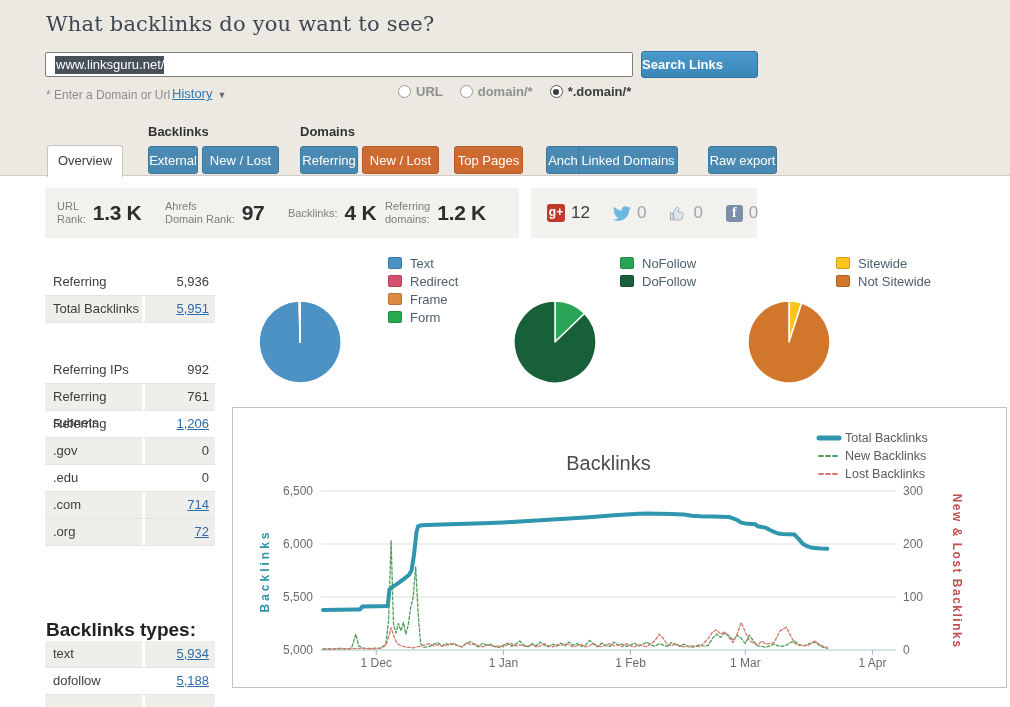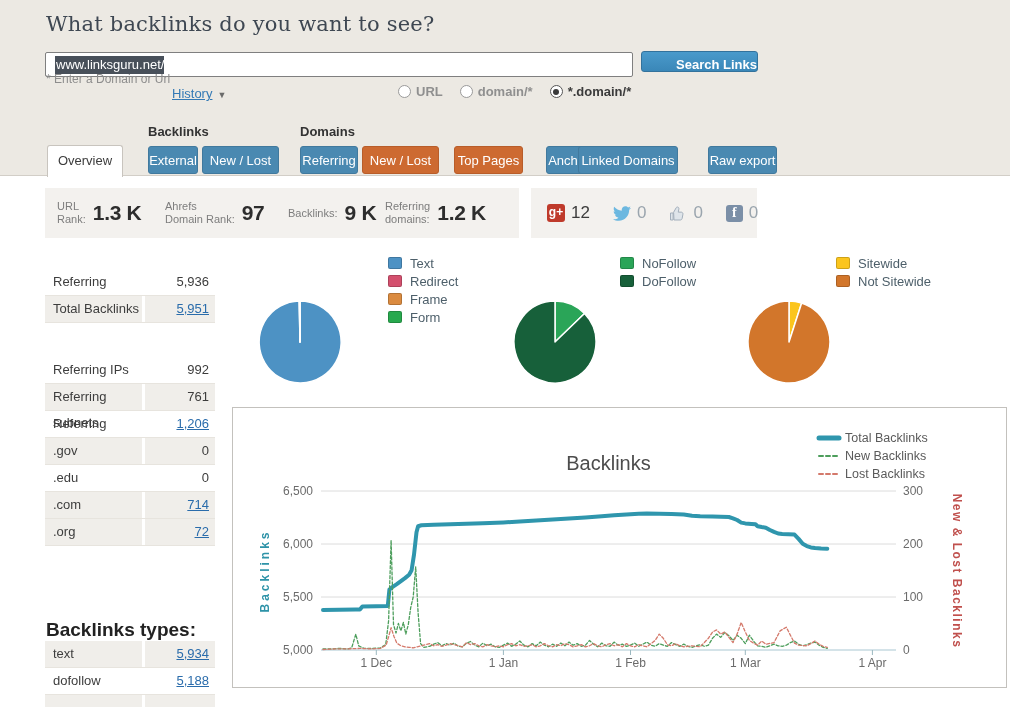--- a/index.html
+++ b/index.html
@@ -9,25 +9,25 @@
   
   .top-band { position:absolute; left:0; top:0; width:1010px; height:176px;
               background:#ece9e3; border-bottom:1px solid #d2cec7; }
   .page-title { position:absolute; left:46px; top:12px; font-family:"DejaVu Serif", serif;
                 font-size:21px; color:#3e4752; font-weight:500; letter-spacing:.2px; }
 
   .search-input { position:absolute; left:45px; top:52px; width:588px; height:25px;
                   background:#fff; border:1px solid #7f7f7f; border-radius:2px;
                   font-size:13px; line-height:23px; padding-left:9px; cursor:text; }
   .search-input .sel { background:#48505a; color:#fff; padding:1px 0 2px 1px; }
-  .search-btn { position:absolute; left:641px; top:51px; width:117px; height:21px;
+  .search-btn { position:absolute; left:641px; top:51px; width:117px; height:27px;
                 background:linear-gradient(#4a9acb,#3a87b8); border:1px solid #33729c;
                 border-radius:3px; color:#fff; font-weight:bold; font-size:13px;
-                text-align:right; line-height:25px; cursor:pointer; }
-  .hint { position:absolute; left:46px; top:72px; font-size:12px; color:#8d8d8d; }
+                text-align:left; line-height:25px; cursor:pointer; }
+  .hint { position:absolute; left:46px; top:88px; font-size:12px; color:#8d8d8d; }
   .history { position:absolute; left:172px; top:86px; font-size:13px; color:#3379b5;
              text-decoration:underline; cursor:pointer; }
   .history .tri { display:inline-block; margin-left:5px; font-size:9px; color:#6b6b6b; text-decoration:none; }
 
   .radios { position:absolute; left:398px; top:84px; display:flex; gap:17px; align-items:center; }
   .radio-item { display:flex; align-items:center; gap:5px; cursor:pointer; }
   .rc { width:13px; height:13px; border-radius:50%; border:1px solid #9a9a9a; background:#fff;
         display:flex; align-items:center; justify-content:center; }
   .rc .dot { width:6px; height:6px; border-radius:50%; background:#3a3a3a; }
   .radio-item .rlab { font-size:13px; font-weight:bold; color:#8f8f8f; }
@@ -142,21 +142,21 @@
         <div class="mlab">
           <div>Ahrefs</div>
           <div>Domain Rank:</div>
         </div>
         <div class="mval">97</div>
       </div>
       <div class="metric" style="left: 243px;">
         <div class="mlab">
           <div>Backlinks:</div>
         </div>
-        <div class="mval">9 K</div>
+        <div class="mval">4 K</div>
       </div>
       <div class="metric" style="left: 340px;">
         <div class="mlab">
           <div>Referring</div>
           <div>domains:</div>
         </div>
         <div class="mval">1.2 K</div>
       </div>
     </div>
   <div class="stat-box right" id="social">

